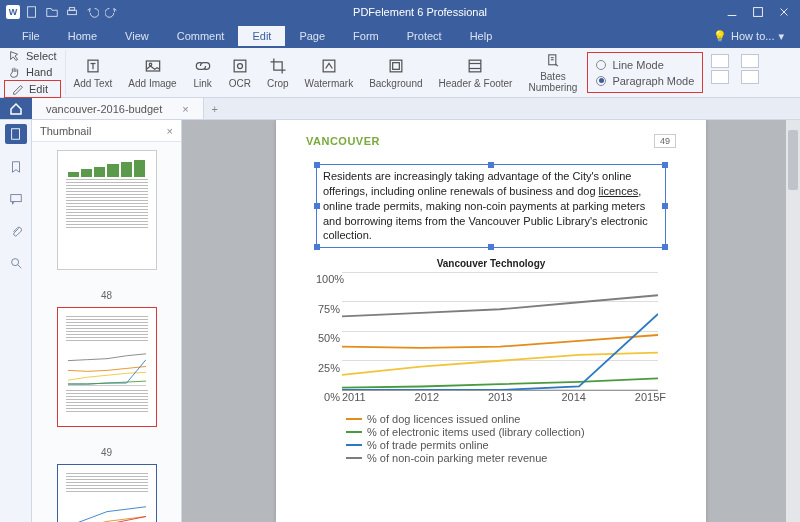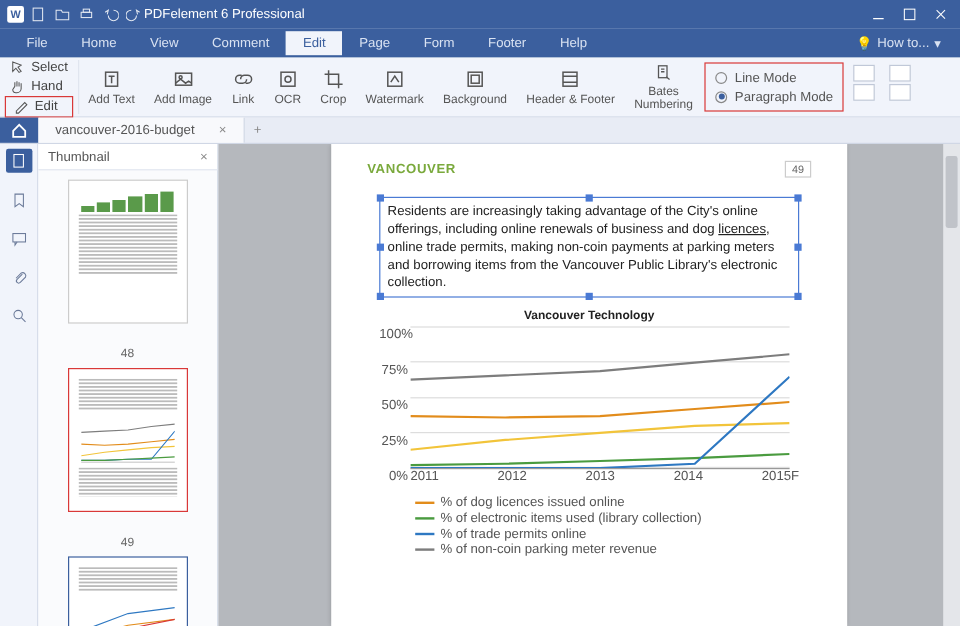--- a/index.html
+++ b/index.html
@@ -1,21 +1,21 @@
 <!DOCTYPE html>
 <html><head>
 <meta charset="utf-8">
 <style>
 *{margin:0;padding:0;box-sizing:border-box;font-family:"Segoe UI",Arial,sans-serif;font-size:11px;user-select:none}
 body{width:800px;height:522px;background:#fff;overflow:hidden;position:relative}
 .titlebar{height:24px;background:#3b5f9e;display:flex;align-items:center;color:#fff}
 .tb-left{display:flex;align-items:center;padding-left:6px;gap:4px}
 .tb-icon{width:14px;height:14px;background:#fff;border-radius:2px;display:flex;align-items:center;justify-content:center;color:#3b5f9e;font-weight:bold;font-size:9px}
 .qat-icon{width:16px;height:16px;display:flex;align-items:center;justify-content:center;opacity:.85}
-.title{flex:1;text-align:left;font-size:11px}
+.title{flex:1;text-align:center;font-size:11px}
 .win-controls{display:flex;gap:2px;padding-right:4px}
 .win-btn{width:24px;height:20px;display:flex;align-items:center;justify-content:center;cursor:pointer}
 .menubar{height:24px;background:#3b5f9e;display:flex;align-items:center;color:#d9e2f2;padding:0 8px}
 .menu-item{padding:4px 14px;cursor:pointer;font-size:11px}
 .menu-item.active{background:#f1f4fb;color:#3b5f9e}
 .how-to{margin-left:auto;display:flex;align-items:center;gap:4px;padding-right:8px;font-size:11px}
 .ribbon{height:50px;background:#f1f4fb;border-bottom:1px solid #d0d7e5;display:flex;align-items:stretch;padding:2px 0}
 .rib-group{display:flex;flex-direction:column;justify-content:center;padding:0 4px;border-right:1px solid #e0e5ef}
 .rib-group:last-child{border-right:none}
 .rib-small{display:flex;align-items:center;gap:4px;padding:1px 4px;font-size:10px;color:#444;cursor:pointer}
@@ -134,21 +134,21 @@
 </div>
 
 <div class="menubar">
   <div class="menu-item">File</div>
   <div class="menu-item">Home</div>
   <div class="menu-item">View</div>
   <div class="menu-item">Comment</div>
   <div class="menu-item active">Edit</div>
   <div class="menu-item">Page</div>
   <div class="menu-item">Form</div>
-  <div class="menu-item">Footer</div>
+  <div class="menu-item">Protect</div>
   <div class="menu-item">Help</div>
   <div class="how-to">
     <span>💡</span>
     <span>How to...</span>
     <span>▾</span>
   </div>
 </div>
 
 <div class="ribbon">
   <div class="rib-group">

